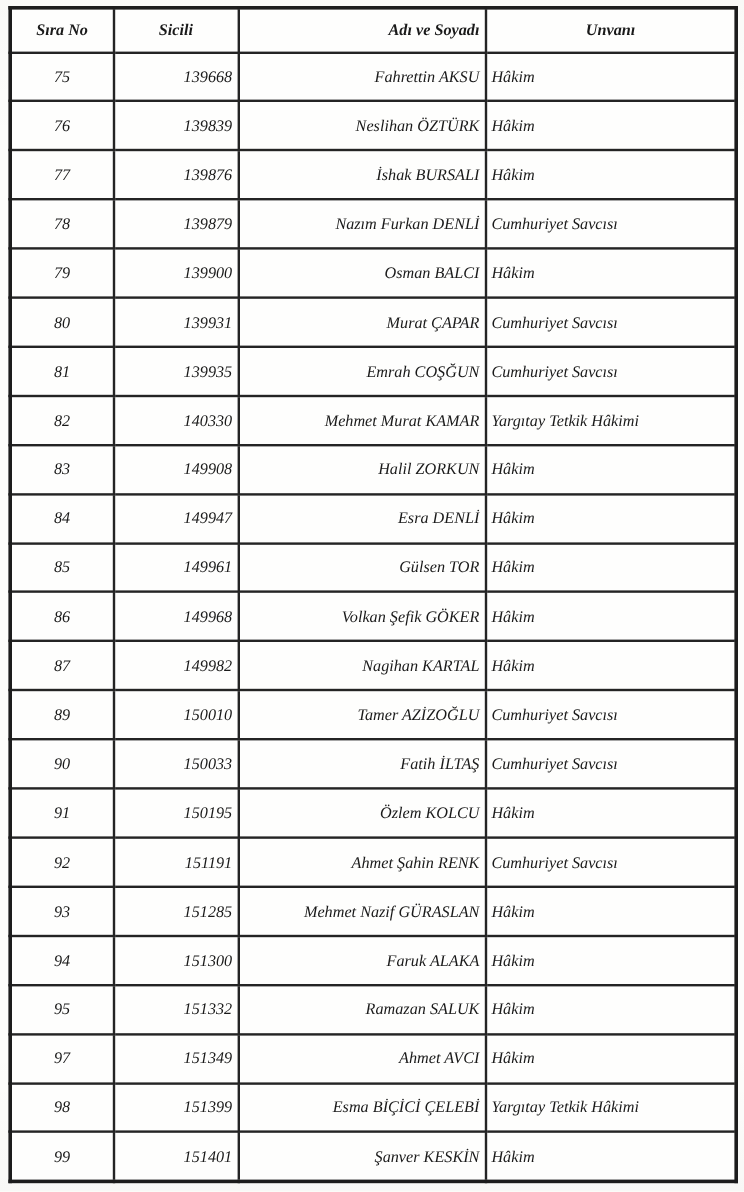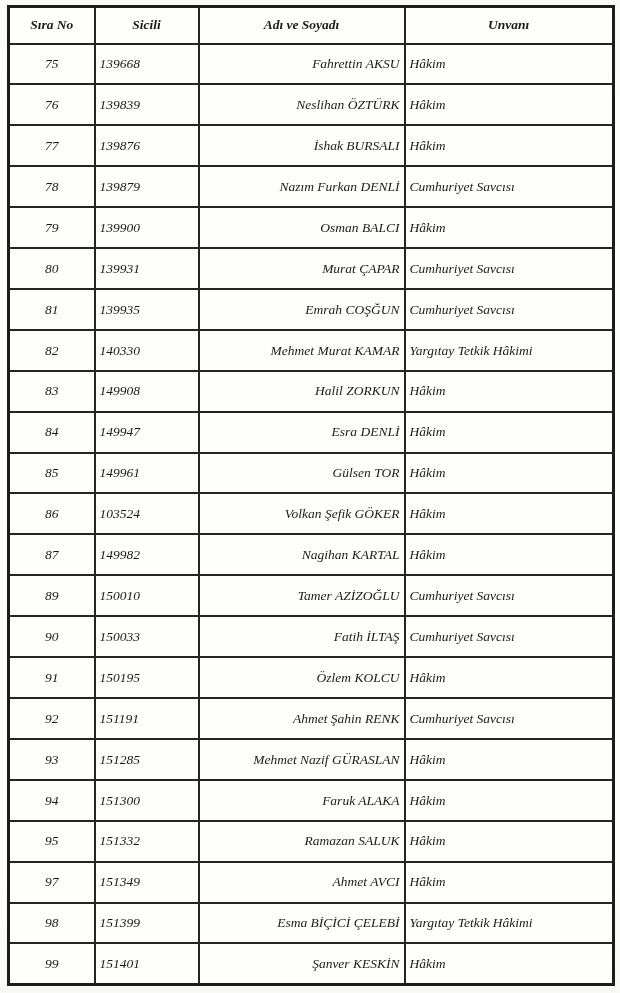--- a/index.html
+++ b/index.html
@@ -51,24 +51,24 @@
   table.doc-table { border: 3px solid #1c1c1c; }
 
   thead tr { height: 37px; }
   tbody tr { height: 37px; border-radius: 14px; }
 
   th {
     font-weight: bold;
     font-size: 14px;
     text-align: center;
   }
-  th.h-name { text-align: center; padding-left: 6px; }
+  th.h-name { text-align: right; padding-left: 6px; }
 
   td.c-sira  { text-align: center; }
-  td.c-sicil { text-align: left; margin-left: 44px; }
+  td.c-sicil { text-align: right; margin-left: 44px; }
   td.c-name  { text-align: right; padding-left: 6px; }
   td.c-unvan { text-align: left; padding-left: 5px; }
 </style>
 </head>
 <body>
 
 <div class="page">
   <table class="doc-table">
     <colgroup>
       <col class="c-sira">
@@ -146,21 +146,21 @@
     <td class="c-unvan">Hâkim</td>
   </tr>
         <tr>
     <td class="c-sira">85</td>
     <td class="c-sicil">149961</td>
     <td class="c-name">Gülsen TOR</td>
     <td class="c-unvan">Hâkim</td>
   </tr>
         <tr>
     <td class="c-sira">86</td>
-    <td class="c-sicil">103524</td>
+    <td class="c-sicil">149968</td>
     <td class="c-name">Volkan Şefik GÖKER</td>
     <td class="c-unvan">Hâkim</td>
   </tr>
         <tr>
     <td class="c-sira">87</td>
     <td class="c-sicil">149982</td>
     <td class="c-name">Nagihan KARTAL</td>
     <td class="c-unvan">Hâkim</td>
   </tr>
         <tr>

